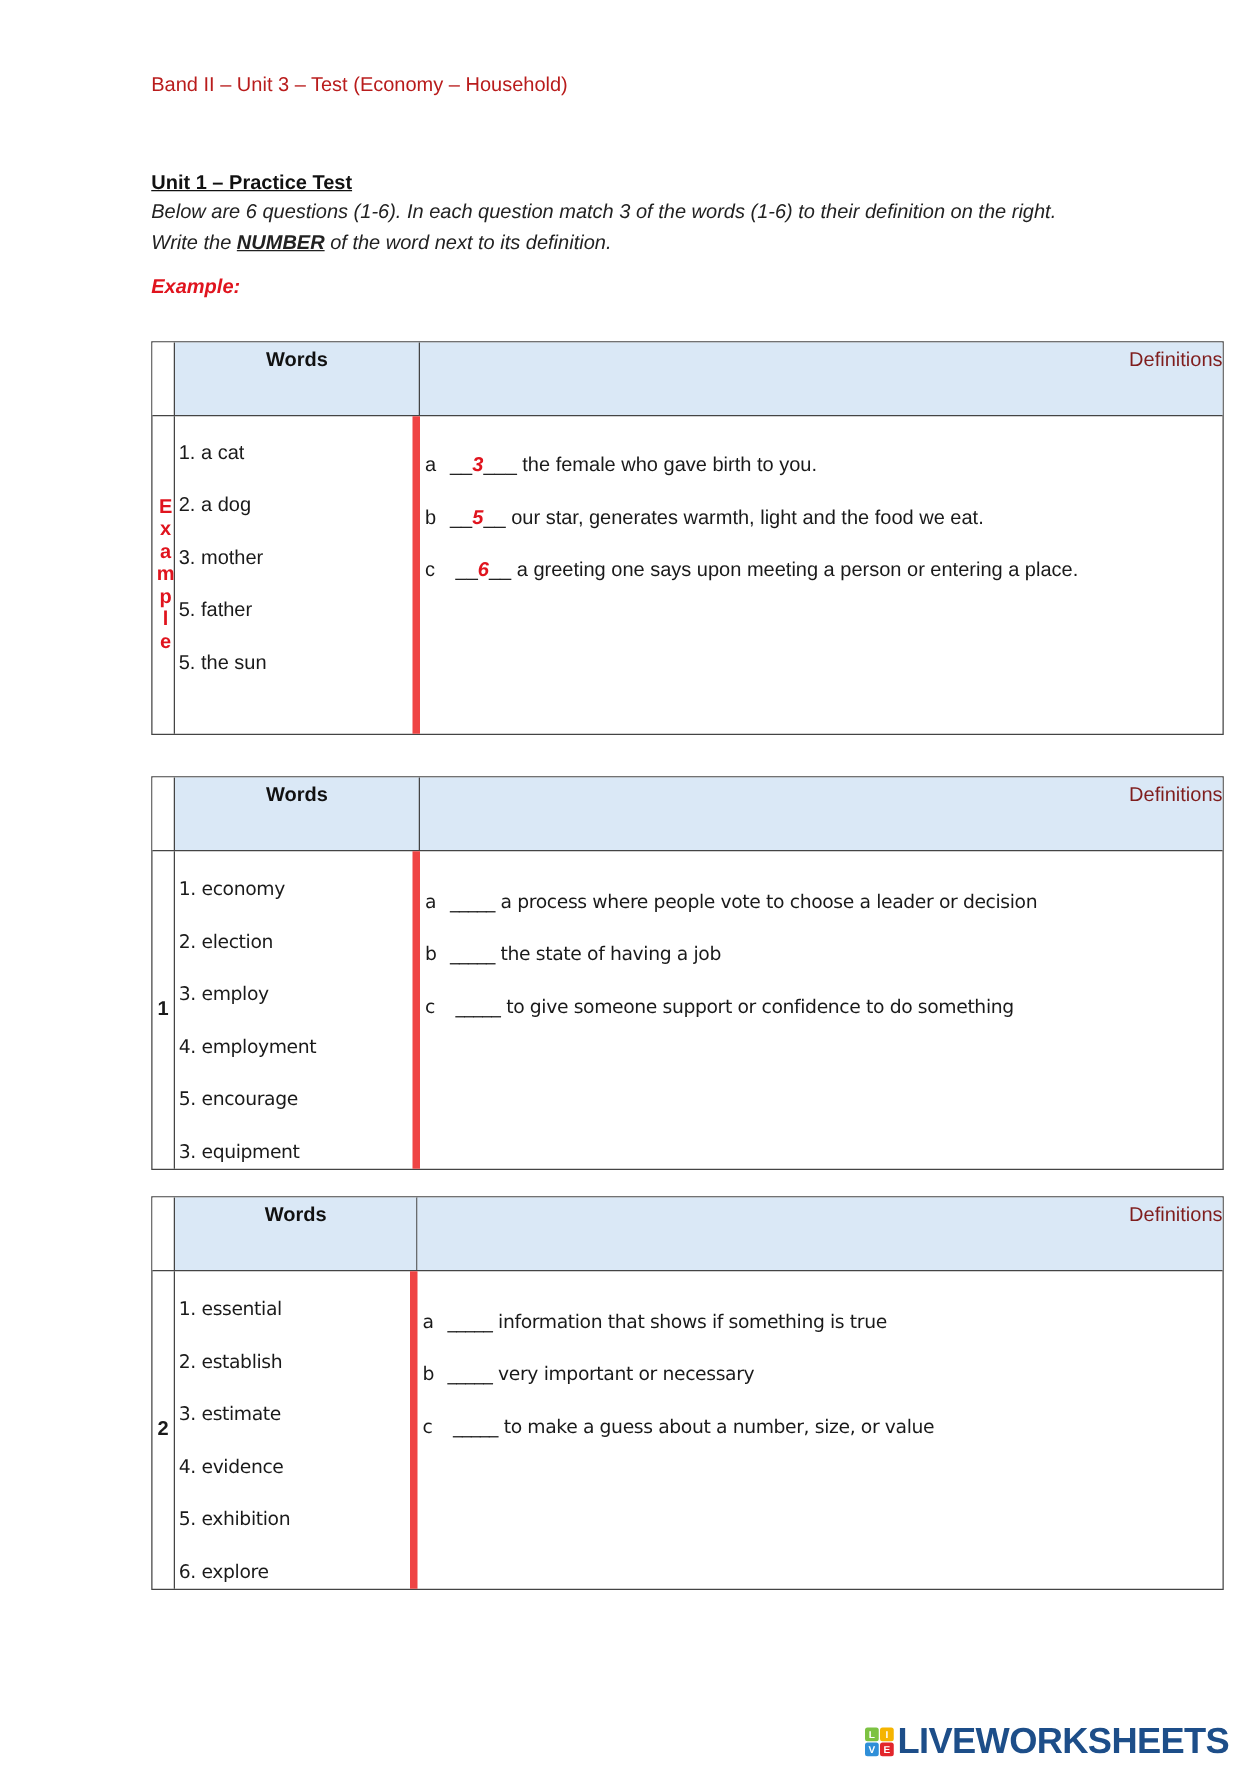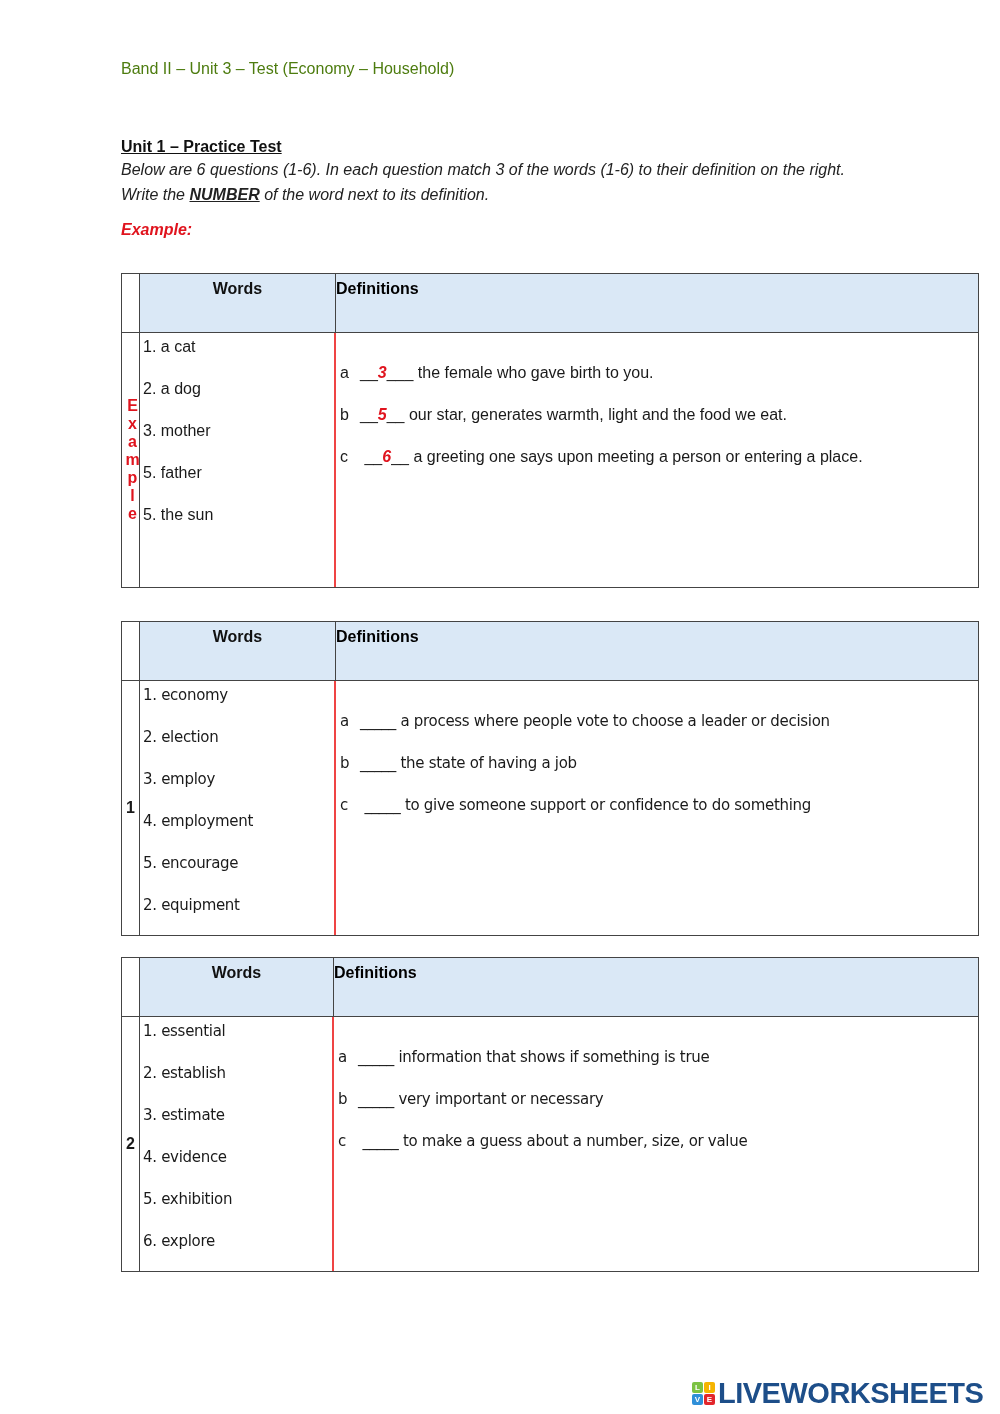--- a/index.html
+++ b/index.html
@@ -1,33 +1,33 @@
 <!DOCTYPE html>
 <html><head>
 <meta charset="utf-8">
 <style>
   * { box-sizing: border-box; margin: 0; padding: 0; }
   html, body { width: 1000px; height: 1414px; background: #ffffff; }
   body { position: relative; font-family: "Liberation Sans", sans-serif; color: #1a1a1a; overflow: hidden; }
 
-  .doc-header { position: absolute; left: 121px; top: 60px; font-size: 16px; color: #4d7c0f; }
+  .doc-header { position: absolute; left: 121px; top: 60px; font-size: 16px; color: #b91c1c; }
   .doc-title { position: absolute; left: 121px; top: 122px; font-size: 16px; font-weight: bold; text-decoration: underline; color: #111; margin-top: 16px; }
   .instructions { position: absolute; left: 121px; top: 158px; width: 760px; font-size: 16px; line-height: 24.5px; color: #222; font-style: italic; }
   .instructions .em { font-weight: bold; text-decoration: underline; }
   .example-label { position: absolute; left: 121px; top: 221px; font-size: 16px; font-weight: bold; font-style: italic; color: #e0141e; text-align: right; }
 
   .qtable { position: absolute; left: 121px; width: 858px; border: 1px solid #444; }
   .qtable .hdr { display: flex; height: 59px; border-bottom: 1px solid #444; }
   .qtable .hdr .side { width: 18px; background: #fff; border-right: 1px solid #444; }
   .qtable .hdr .words-h { background: #dae8f6; border-right: 1px solid #444; font-weight: bold; font-size: 16px; text-align: center; padding-top: 6px; color: #111; }
-  .qtable .hdr .defs-h { flex: 1; background: #dae8f6; font-weight: bold; font-size: 16px; text-align: left; padding-top: 6px; color: #000000; }
+  .qtable .hdr .defs-h { flex: 1; background: #dae8f6; font-weight: normal; font-size: 16px; text-align: right; padding-top: 6px; color: #7f1d1d; }
   .qtable .body { display: flex; height: 254px; }
   .qtable .body .side { width: 18px; border-right: 1px solid #444; display: flex; flex-direction: column; justify-content: center; align-items: center; font-weight: bold; font-size: 16px; }
   .qtable .body .side.vertical { color: #e0141e; line-height: 18px; font-size: 16px; padding-left: 4px; }
-  .qtable .body .words { border-right: 2px solid #ef4444; padding-left: 3px; padding-top: 4px; }
+  .qtable .body .words { border-right: 6px solid #ef4444; padding-left: 3px; padding-top: 20px; }
   .qtable .body .words .w { height: 42px; font-size: 16px; line-height: 20px; padding-top: 0; }
   .qtable .body .defs { flex: 1; padding-left: 4px; padding-top: 30px; }
   .qtable .body .defs .d { height: 42px; font-size: 16px; line-height: 20px; white-space: nowrap; }
   .qtable .body .defs .d .letter { display: inline-block; width: 20px; }
   .qtable .body .defs .d .ans { color: #e0141e; font-weight: bold; font-style: italic; }
   .qtable .body .defs .d .blank { display: inline-block; }
 
   .sans-alt { font-family: "DejaVu Sans", sans-serif; font-size: 15px !important; letter-spacing: -0.3px; }
 
   .logo { position: absolute; left: 692px; top: 1377px; display: flex; align-items: center; }
@@ -89,21 +89,21 @@
     <div class="defs-h">Definitions</div>
   </div>
   <div class="body">
     <div class="side">1</div>
     <div class="words sans-alt-wrap" style="width:196px;">
       <div class="w sans-alt">1. economy</div>
       <div class="w sans-alt">2. election</div>
       <div class="w sans-alt">3. employ</div>
       <div class="w sans-alt">4. employment</div>
       <div class="w sans-alt">5. encourage</div>
-      <div class="w sans-alt">2. equipment</div>
+      <div class="w sans-alt">3. equipment</div>
     </div>
     <div class="defs">
       <div class="d sans-alt">
         <span class="letter">a</span><span class="blank">_____</span><span> a process where people vote to choose a leader or decision</span>
       </div>
       <div class="d sans-alt">
         <span class="letter">b</span><span class="blank">_____</span><span> the state of having a job</span>
       </div>
       <div class="d sans-alt">
         <span class="letter">c</span><span class="blank" style="white-space:pre;"> _____</span><span> to give someone support or confidence to do something</span>

